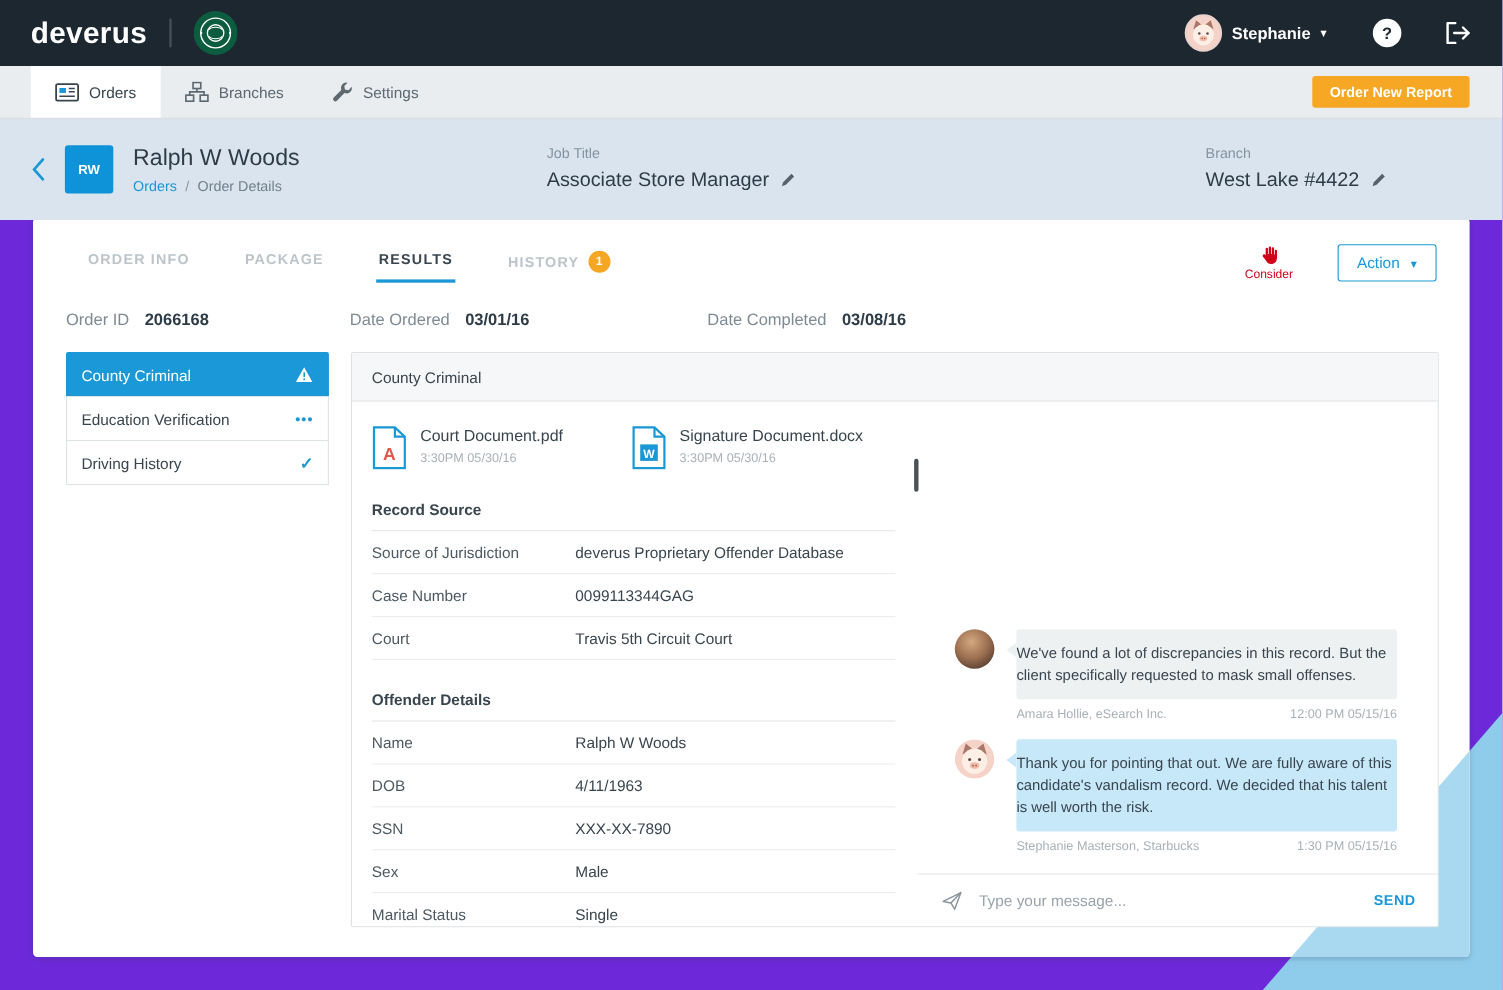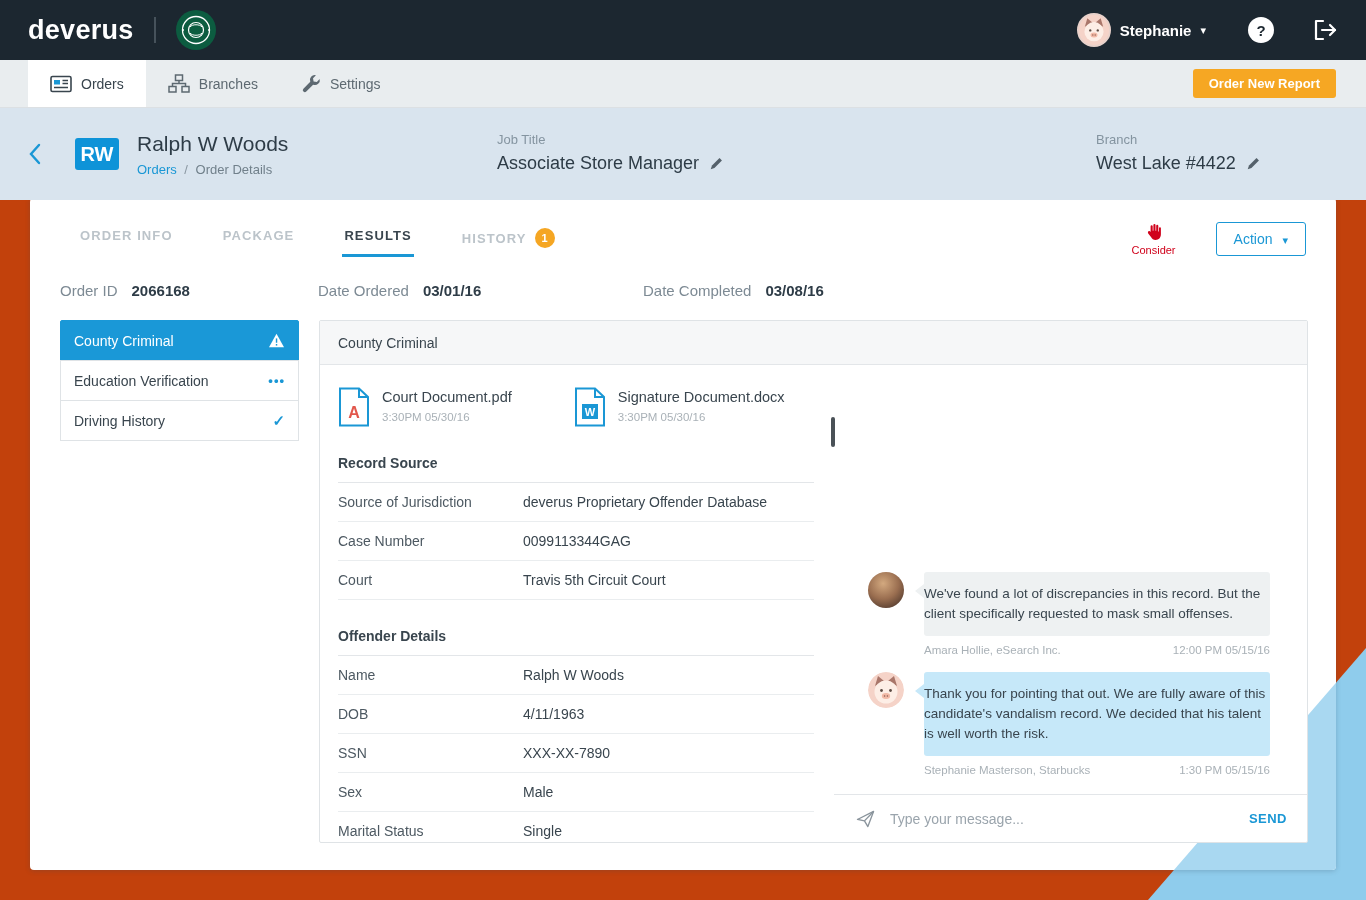--- a/index.html
+++ b/index.html
@@ -1,16 +1,16 @@
 <!DOCTYPE html>
 <html><head>
 <meta charset="utf-8">
 <style>
   html,body{margin:0;padding:0;background:#dde6ee;}
-  .stage{position:relative;width:1366px;height:900px;overflow:hidden;background:#c2410c;
+  .stage{position:relative;width:1366px;height:900px;overflow:hidden;background:#6d28d9;
          font-family:"Liberation Sans",sans-serif;color:#39454e;}
   svg{display:block;}
 
   
   .bg-tri{position:absolute;left:0;top:0;z-index:0;pointer-events:none;}
   .card-tri{position:absolute;left:0;top:0;z-index:1;pointer-events:none;}
 
   
   .topbar{position:absolute;top:0;left:0;right:0;height:60px;background:#1c2730;display:flex;
           align-items:center;padding:0 28px;box-sizing:border-box;z-index:6;}
@@ -30,22 +30,22 @@
           align-items:stretch;padding-left:28px;box-sizing:border-box;z-index:6;border-bottom:1px solid #dce0e3;}
   .nav-tab{display:flex;align-items:center;gap:9px;padding:0 22px;font-size:14px;color:#5d6971;cursor:pointer;}
   .nav-tab.active{background:#fff;color:#39454e;}
   .cta{margin:9px 30px 9px auto;background:#f6a723;border:none;border-radius:3px;color:#fff;font-size:13px;
        font-weight:bold;padding:0 16px;font-family:inherit;cursor:pointer;}
 
   
   .pagehead{position:absolute;top:108px;left:0;right:0;height:92px;background:#d9e4ee;display:flex;
             align-items:center;padding:0 28px;box-sizing:border-box;z-index:2;}
   .back{margin-right:18px;cursor:pointer;}
-  .rw{width:44px;height:32px;border-radius:3px;background:#0e93d8;color:#fff;font-weight:bold;font-size:20px;
-      display:flex;align-items:center;justify-content:center;margin-right:18px;margin-left:16px;}
+  .rw{width:44px;height:44px;border-radius:3px;background:#0e93d8;color:#fff;font-weight:bold;font-size:12px;
+      display:flex;align-items:center;justify-content:center;margin-right:18px;}
   .ph-name{font-size:21px;color:#2e3c47;}
   .crumbs{font-size:13px;margin-top:6px;}
   .crumb-link{color:#1a97d5;cursor:pointer;}
   .crumb-sep{color:#8a97a1;margin:0 4px;}
   .crumb-cur{color:#71808b;}
   .ph-field{position:absolute;top:24px;}
   .ph-field.f0{left:497px;}.ph-field.f1{left:836px;}.ph-field.f2{left:1096px;}
   .ph-label{font-size:13px;color:#8494a0;margin-bottom:6px;}
   .ph-value{font-size:18px;color:#2e3c47;display:flex;align-items:center;gap:10px;}
   .pencil{cursor:pointer;}

